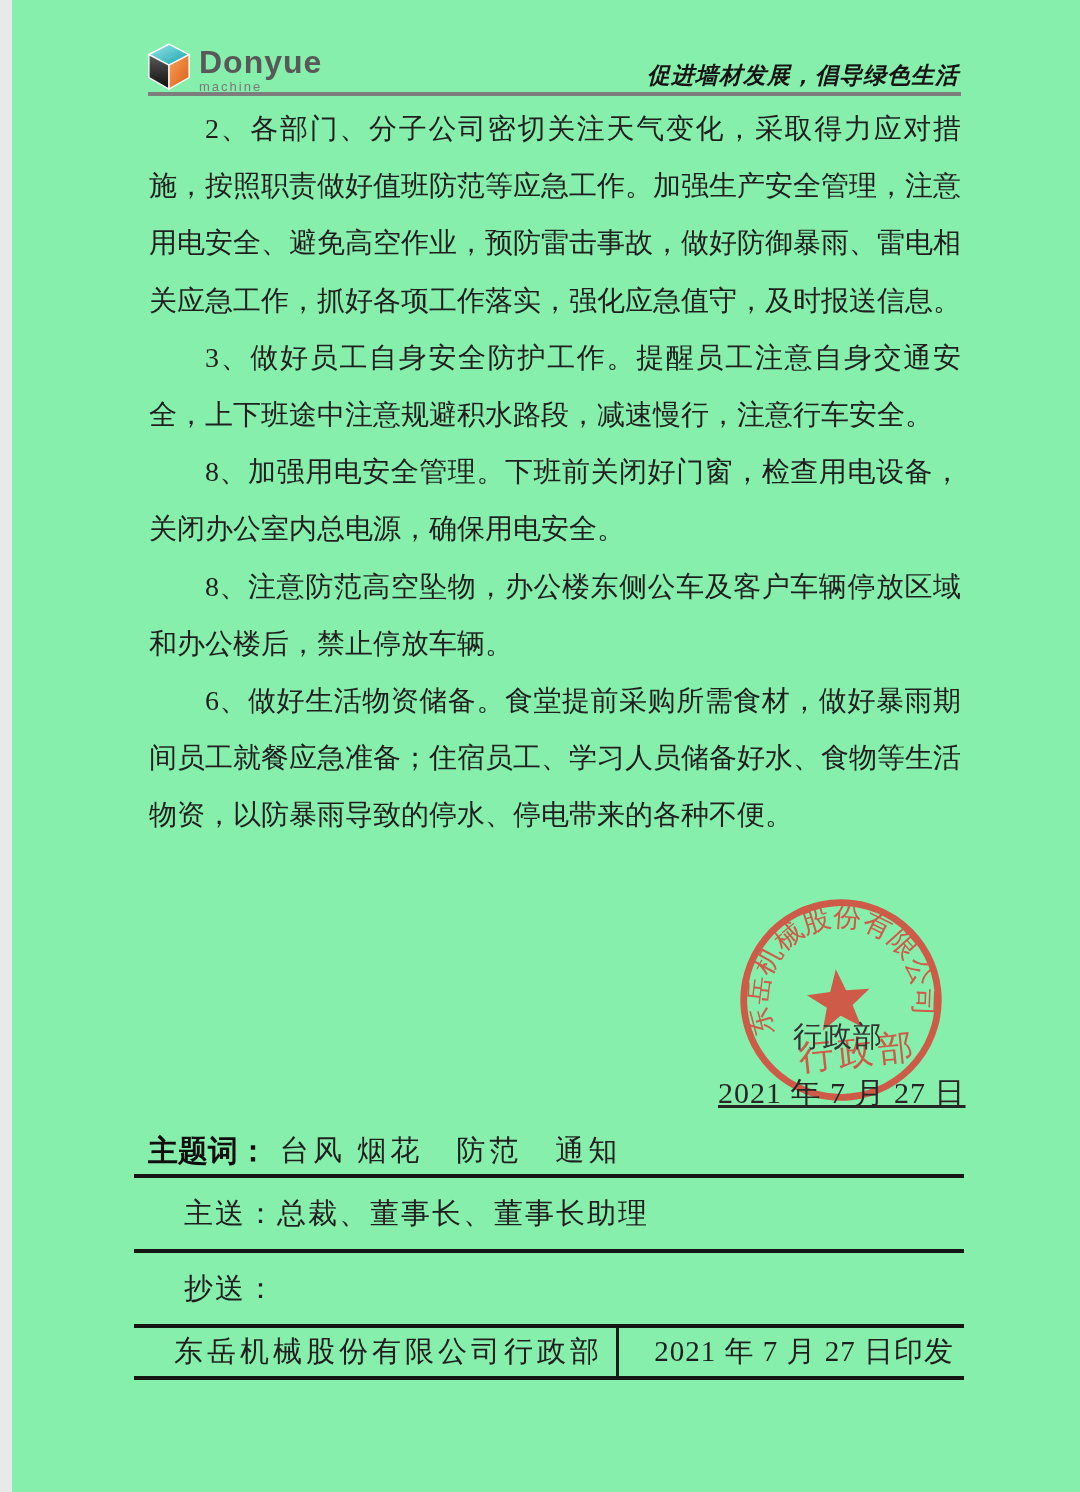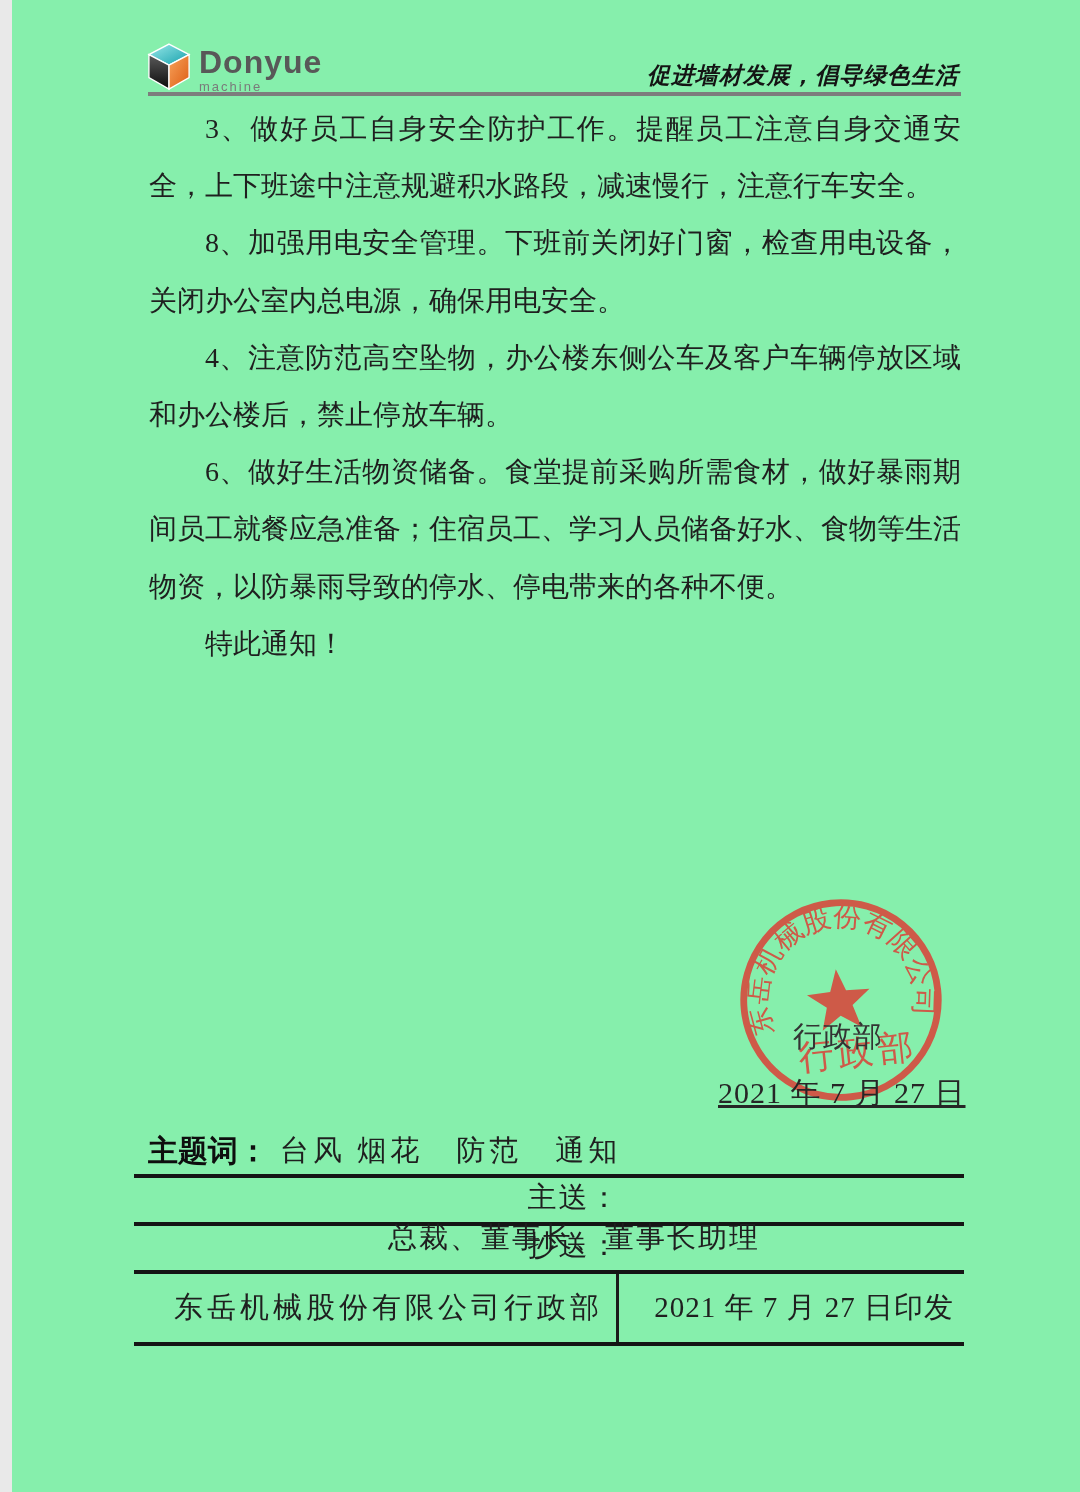--- a/index.html
+++ b/index.html
@@ -44,22 +44,22 @@
   
   .footer{position:absolute;left:122px;top:1128px;width:830px;font-size:29px;color:#1f1f1f;}
   .f-rule{height:4px;background:#151515;}
   .f-row{display:flex;align-items:center;}
   .row-keywords{height:46px;padding-left:14px;}
   .kw-label{
     font-family:"Liberation Sans","DejaVu Sans",sans-serif;
     font-weight:bold;font-size:30px;color:#0e0e0e;
   }
   .kw-value{margin-left:12px;letter-spacing:4px;}
-  .row-send{height:44px;padding-left:50px;letter-spacing:2px;flex-direction:column;}
-  .row-issue{position:relative;height:68px;padding:0 10px 0 40px;justify-content:space-between;}
+  .row-send{height:71px;padding-left:50px;letter-spacing:2px;}
+  .row-issue{position:relative;height:48px;padding:0 10px 0 40px;justify-content:space-between;}
   .issuer{letter-spacing:4px;}
   .issue-date{letter-spacing:1px;}
   .issue-divider{position:absolute;left:482px;top:0;width:3px;height:100%;background:#1b1b1b;}
 </style>
 </head>
 <body>
 
 <div class="page">
 
   <div class="logo">
@@ -85,25 +85,25 @@
     <div class="logo-text">
       <div class="logo-title">Donyue</div>
       <div class="logo-subtitle">machine</div>
     </div>
   </div>
 
   <div class="slogan">促进墙材发展，倡导绿色生活</div>
   <div class="header-rule"></div>
 
   <div class="body-text">
+    <p>2、各部门、分子公司密切关注天气变化，采取得力应对措施，按照职责做好值班防范等应急工作。加强生产安全管理，注意用电安全、避免高空作业，预防雷击事故，做好防御暴雨、雷电相关应急工作，抓好各项工作落实，强化应急值守，及时报送信息。</p>
     <p>3、做好员工自身安全防护工作。提醒员工注意自身交通安全，上下班途中注意规避积水路段，减速慢行，注意行车安全。</p>
     <p>8、加强用电安全管理。下班前关闭好门窗，检查用电设备，关闭办公室内总电源，确保用电安全。</p>
-    <p>4、注意防范高空坠物，办公楼东侧公车及客户车辆停放区域和办公楼后，禁止停放车辆。</p>
+    <p>8、注意防范高空坠物，办公楼东侧公车及客户车辆停放区域和办公楼后，禁止停放车辆。</p>
     <p>6、做好生活物资储备。食堂提前采购所需食材，做好暴雨期间员工就餐应急准备；住宿员工、学习人员储备好水、食物等生活物资，以防暴雨导致的停水、停电带来的各种不便。</p>
-    <p>特此通知！</p>
   </div>
 
   <svg class="seal" viewBox="0 0 220 220">
     <defs>
       <path id="sealArc" d="M 38.6 136 A 76 76 0 1 1 181.4 136"></path>
     </defs>
     <circle cx="110" cy="110" r="100" fill="none" stroke="#d8463b" stroke-width="7"></circle>
     <polygon fill="#d8463b" points="108,78 116.2,100.7 140.3,101.5 121.3,116.3 128,139.5 108,126 88,139.5 94.7,116.3 75.7,101.5 99.8,100.7"></polygon>
     <text font-size="27" fill="#d8463b" font-family="'Liberation Serif',serif">
       <textPath href="#sealArc" startOffset="0" textLength="290" lengthAdjust="spacingAndGlyphs">东岳机械股份有限公司</textPath>

